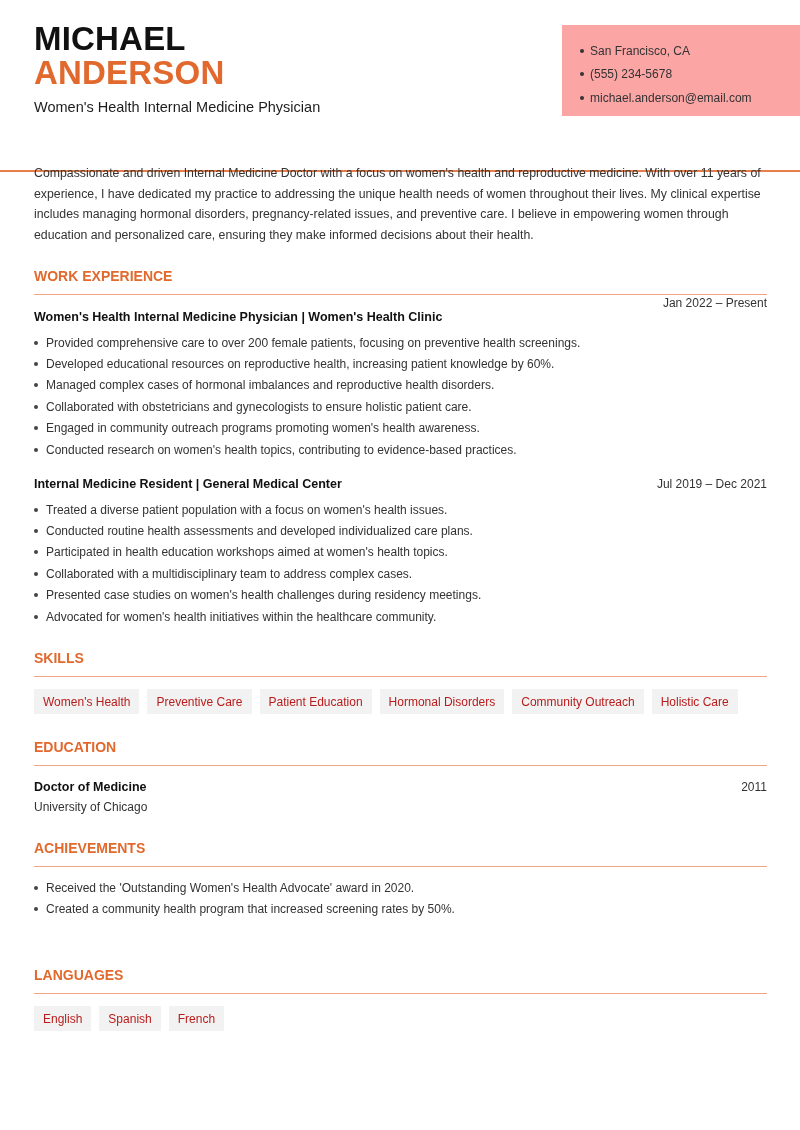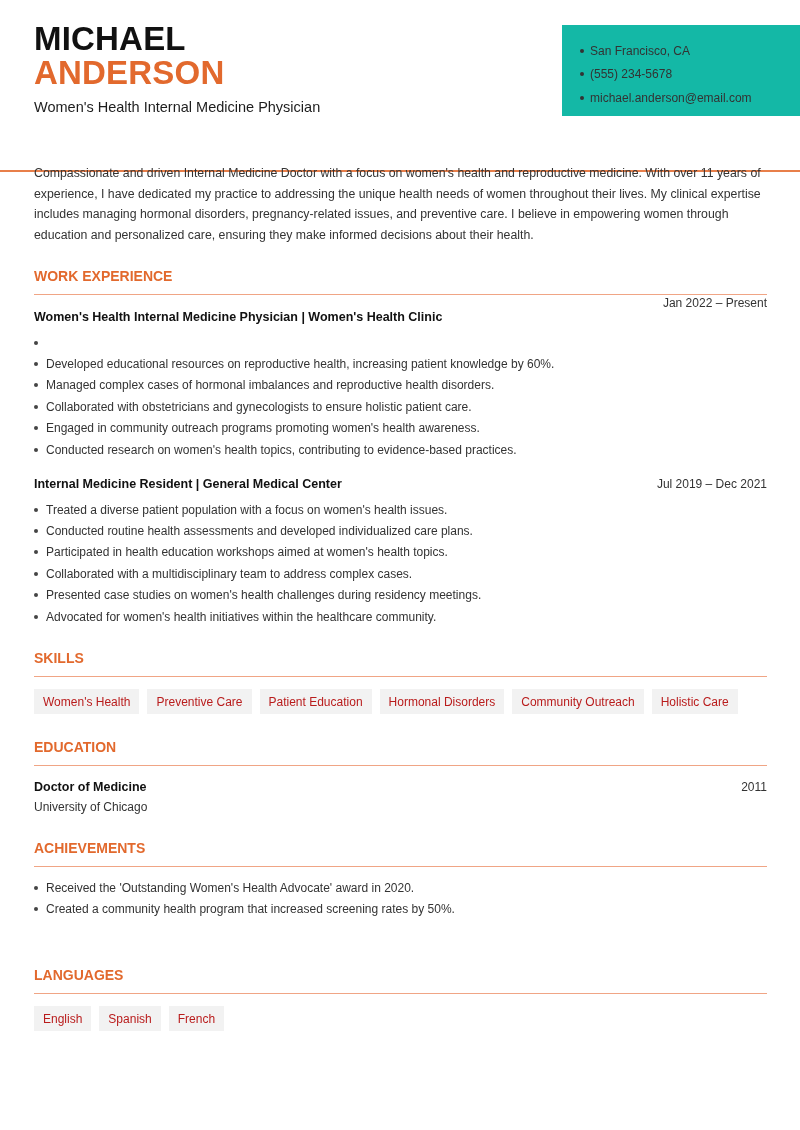--- a/index.html
+++ b/index.html
@@ -4,21 +4,21 @@
 <style>
   * { box-sizing: border-box; margin: 0; padding: 0; }
   html, body { width: 800px; height: 1130px; background: #ffffff; }
   body { font-family: "Liberation Sans", "DejaVu Sans", sans-serif; color: #2a2a2a; position: relative; overflow: hidden; }
 
   .header { position: relative; height: 172px; border-bottom: 2px solid #e87f4a; }
   .name { position: absolute; left: 34px; top: 22px; font-weight: 700; font-size: 33px; line-height: 34px; letter-spacing: 0.2px; }
   .name .first { color: #111111; display: block; }
   .name .last { color: #e2692d; display: block; }
   .title { position: absolute; left: 34px; top: 99px; font-size: 14.5px; color: #1d1d1d; }
-  .contact { position: absolute; left: 562px; top: 25px; width: 238px; height: 91px; background: #14b8a6; padding: 14px 0 0 18px; }
+  .contact { position: absolute; left: 562px; top: 25px; width: 238px; height: 91px; background: #fca5a5; padding: 14px 0 0 18px; }
   .contact .row { display: flex; align-items: center; font-size: 12px; color: #333; height: 23.5px; }
   .contact .row .dot { width: 4px; height: 4px; background: #333; border-radius: 50%; margin-right: 6px; }
 
   .summary { position: absolute; left: 34px; top: 163px; width: 732px; font-size: 12.3px; line-height: 20.7px; color: #333333; }
 
   .section-head { position: absolute; left: 34px; width: 733px; font-size: 14px; font-weight: 700; color: #e2692d; padding-bottom: 10px; border-bottom: 1.5px solid #f0a585; }
 
   .job-title { position: absolute; left: 34px; font-size: 12.5px; font-weight: 700; color: #111; }
   .job-date { position: absolute; right: 33px; font-size: 12px; color: #333; }
   .bullets { position: absolute; left: 34px; width: 730px; list-style: none; }
@@ -59,20 +59,21 @@
 
 <p class="summary">Compassionate and driven Internal Medicine Doctor with a focus on women's health and reproductive medicine. With over 11 years of experience, I have dedicated my practice to addressing the unique health needs of women throughout their lives. My clinical expertise includes managing hormonal disorders, pregnancy-related issues, and preventive care. I believe in empowering women through education and personalized care, ensuring they make informed decisions about their health.</p>
 
 <div class="section-head" style="top:268px;">WORK EXPERIENCE</div>
 
 <div class="job-title" style="top:310px;">Women's Health Internal Medicine Physician | Women's Health Clinic</div>
 <div class="job-date" style="top:296px;">Jan 2022 – Present</div>
 <ul class="bullets" style="top:332px;">
   <li>
       <span class="dot"></span>
+      <span>Provided comprehensive care to over 200 female patients, focusing on preventive health screenings.</span>
     </li>
   <li>
       <span class="dot"></span>
       <span>Developed educational resources on reproductive health, increasing patient knowledge by 60%.</span>
     </li>
   <li>
       <span class="dot"></span>
       <span>Managed complex cases of hormonal imbalances and reproductive health disorders.</span>
     </li>
   <li>

